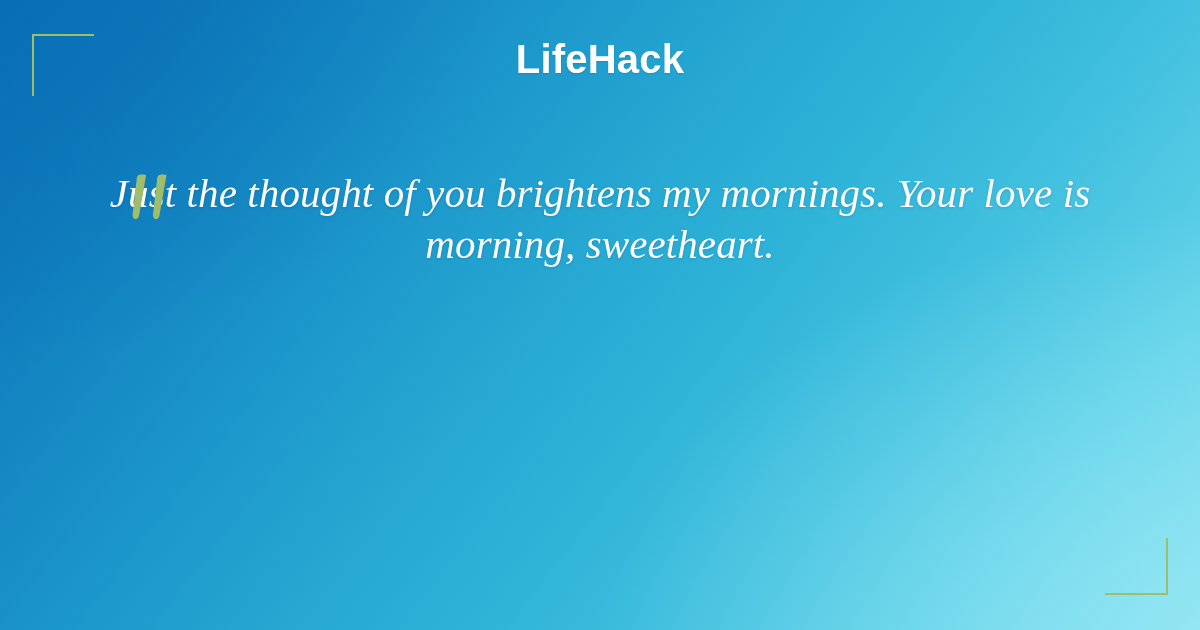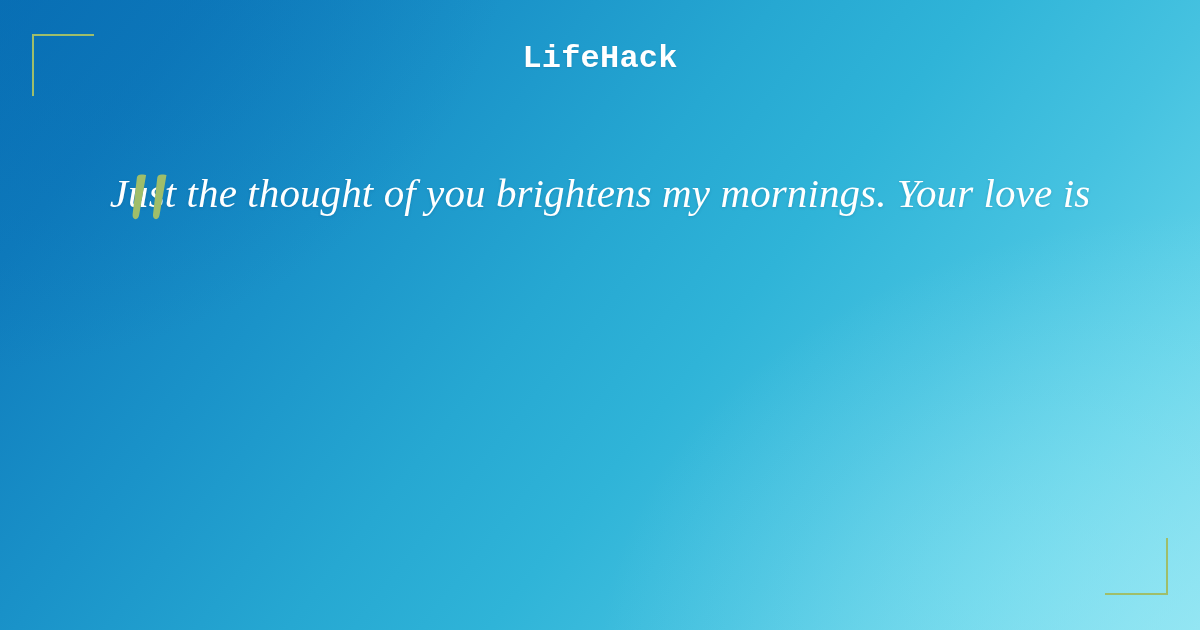--- a/index.html
+++ b/index.html
@@ -64,22 +64,22 @@
   .brand {
     position: absolute;
     top: 36px;
     left: 0;
     width: 1200px;
     text-align: center;
     z-index: 4;
   }
   .brand-wordmark {
     display: inline-block;
-    font-family: Liberation Mono, monospace;
-    font-size: 32px;
+    font-family: Liberation Sans, sans-serif;
+    font-size: 40px;
     line-height: 46px;
     font-weight: 700;
     color: #ffffff;
     letter-spacing: 0.2px;
     text-shadow: 0 1px 2px rgba(0,50,85,0.16);
   }
 
   
   .quote-block {
     position: absolute;
@@ -136,17 +136,18 @@
 
     <div class="quote-mark">
       <svg viewBox="0 0 52 46" xmlns="http://www.w3.org/2000/svg" aria-hidden="true">
         <path d="M13.2 0.5 C16.2 0.5 18.1 1.1 18.1 1.1 L11.2 40.8 C10.8 43.4 9.4 45.2 7.6 45.2 C5.6 45.2 4.3 43.3 4.6 40.6 L8.9 3.6 C9.2 1.6 10.9 0.5 13.2 0.5 Z" fill="#9fbe6a"></path>
         <path d="M33.6 0.5 C36.6 0.5 38.5 1.1 38.5 1.1 L31.6 40.8 C31.2 43.4 29.8 45.2 28.0 45.2 C26.0 45.2 24.7 43.3 25.0 40.6 L29.3 3.6 C29.6 1.6 31.3 0.5 33.6 0.5 Z" fill="#9fbe6a"></path>
       </svg>
     </div>
 
     <blockquote class="quote-text">
       <span class="line">Just the thought of you brightens my mornings. Your love is</span>
+      <span class="line">morning, sweetheart.</span>
     </blockquote>
 
   </div>
 
 </div>
 
 </body></html>

